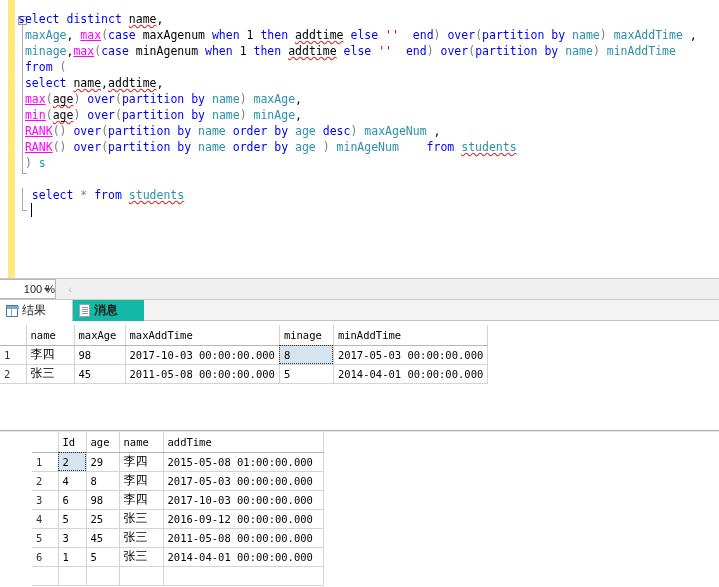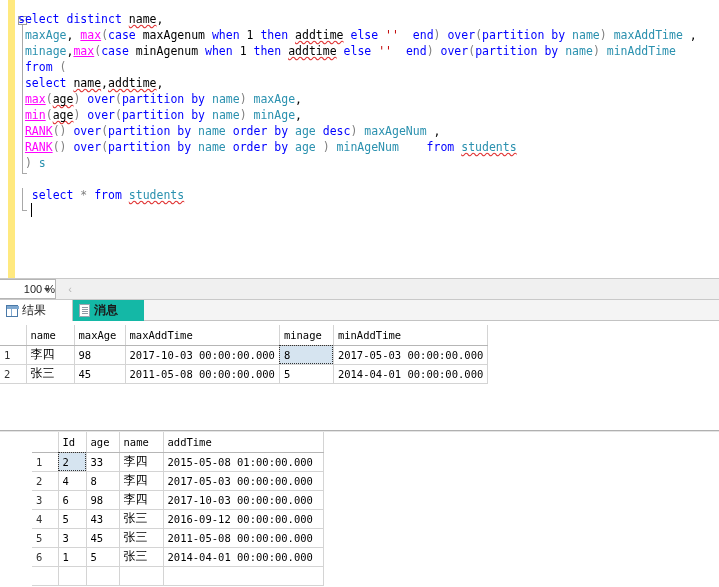--- a/index.html
+++ b/index.html
@@ -267,42 +267,42 @@
             <th>Id</th>
             <th>age</th>
             <th>name</th>
             <th>addTime</th>
           </tr>
         </thead>
         <tbody>
           <tr>
             <td class="rowhdr">1</td>
             <td class="cell-sel">2</td>
-            <td>33</td>
+            <td>29</td>
             <td class="cjk">李四</td>
             <td>2015-05-08 01:00:00.000</td>
           </tr>
           <tr>
             <td class="rowhdr">2</td>
             <td>4</td>
             <td>8</td>
             <td class="cjk">李四</td>
             <td>2017-05-03 00:00:00.000</td>
           </tr>
           <tr>
             <td class="rowhdr">3</td>
             <td>6</td>
             <td>98</td>
             <td class="cjk">李四</td>
             <td>2017-10-03 00:00:00.000</td>
           </tr>
           <tr>
             <td class="rowhdr">4</td>
             <td>5</td>
-            <td>43</td>
+            <td>25</td>
             <td class="cjk">张三</td>
             <td>2016-09-12 00:00:00.000</td>
           </tr>
           <tr>
             <td class="rowhdr">5</td>
             <td>3</td>
             <td>45</td>
             <td class="cjk">张三</td>
             <td>2011-05-08 00:00:00.000</td>
           </tr>

